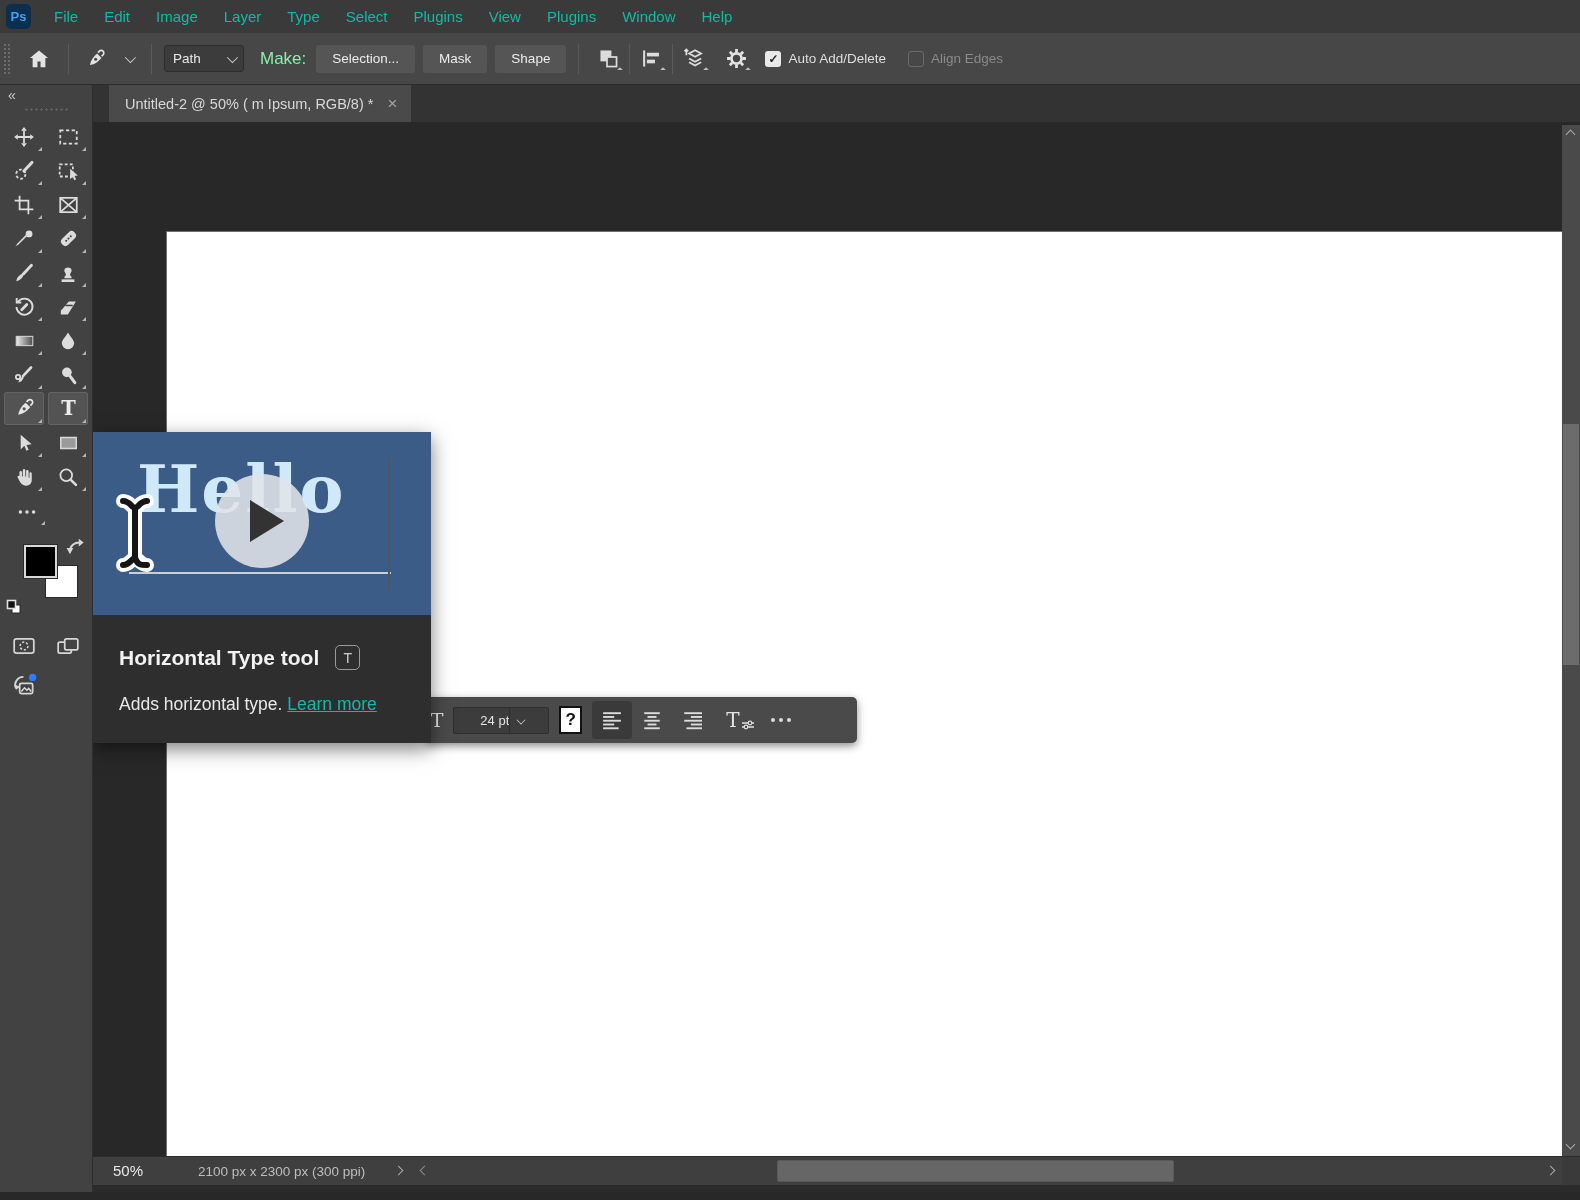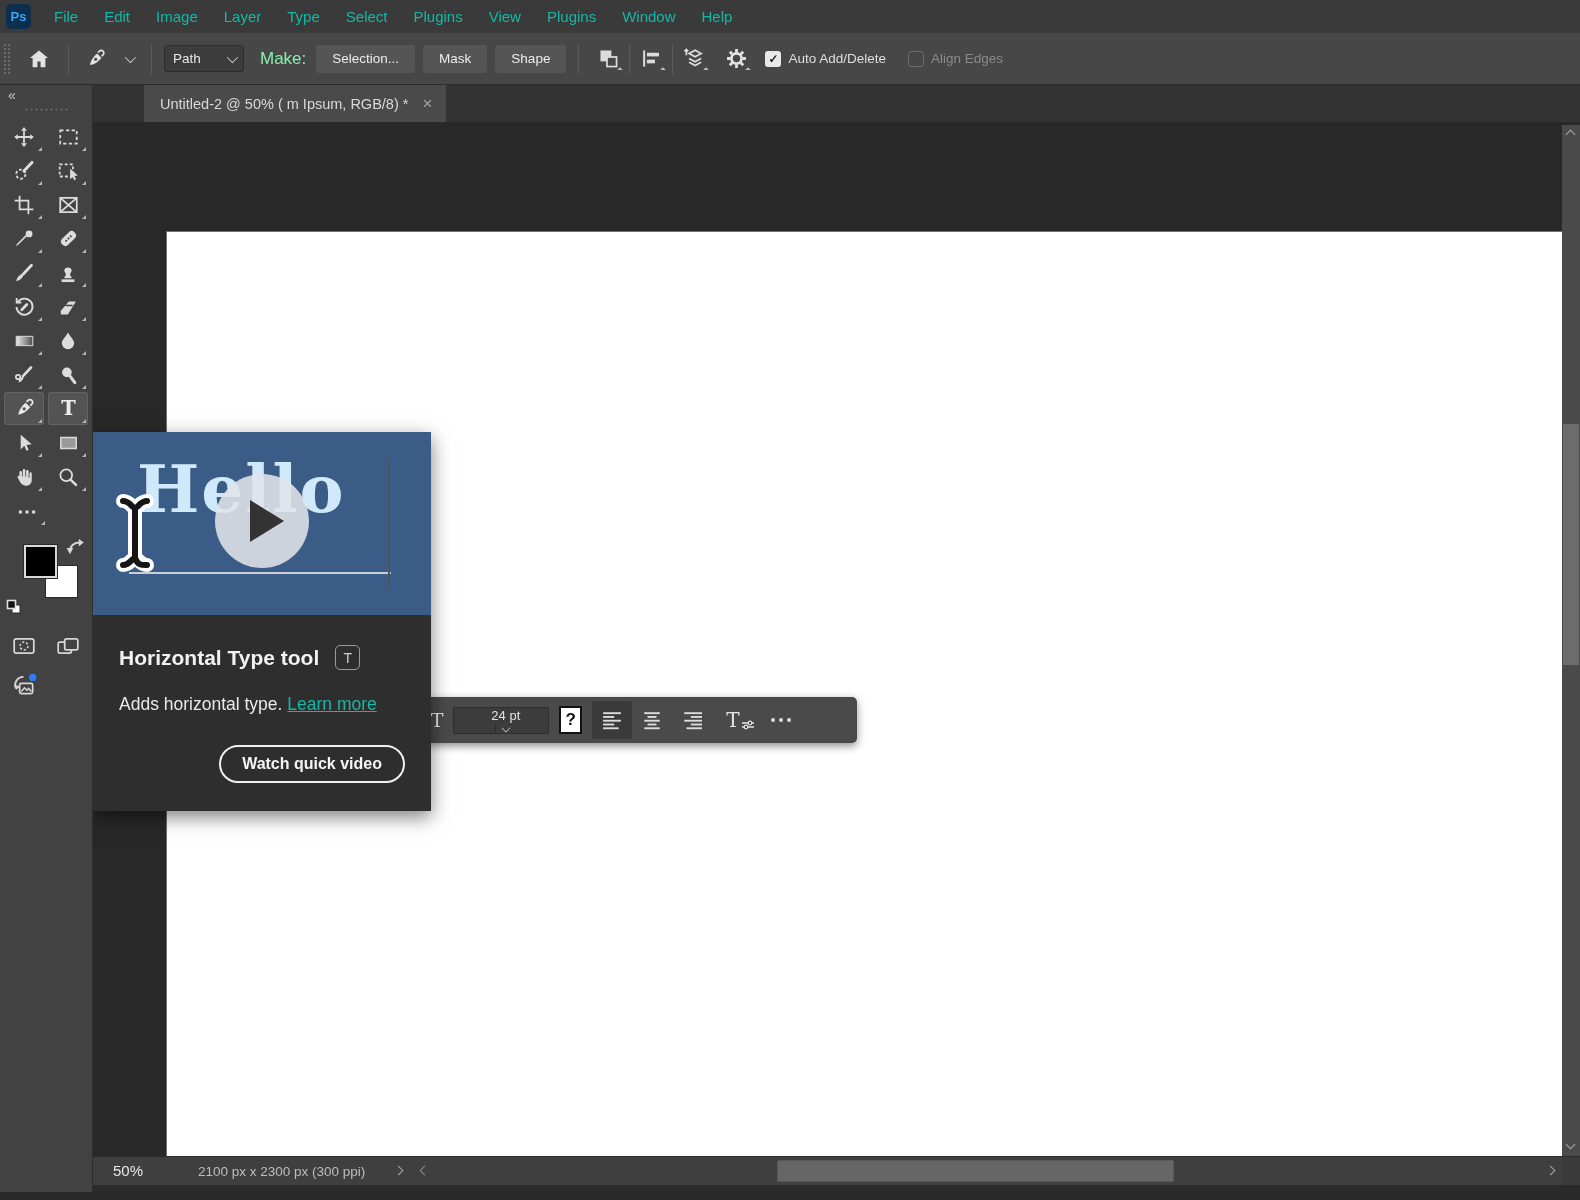--- a/index.html
+++ b/index.html
@@ -56,41 +56,41 @@
     border:2px solid #d9d9d9; outline:1px solid #2a2a2a; z-index:2; }
   .sw-bg { position:absolute; left:45px; top:22px; width:33px; height:33px; background:#fff; border:1px solid #2a2a2a; z-index:1; }
   .sw-swap { position:absolute; right:6px; top:-6px; }
   .sw-mini { position:absolute; left:6px; bottom:0px; }
   .tb-bottom { display:grid; grid-template-columns:44px 44px; justify-content:center; margin-top:10px; row-gap:6px; }
 
   
   .workspace { flex:1; display:flex; flex-direction:column; min-width:0; }
   .tabbar { height:38px; background:#333333; display:flex; align-items:flex-end; padding-left:16px; flex:0 0 auto; border-bottom:1px solid #2a2a2a; }
   .tab { height:37px; background:#4a4a4a; display:flex; align-items:center; gap:14px; padding:0 14px 0 16px;
-    color:#d8d8d8; font-size:14.5px;margin-left:35px; }
+    color:#d8d8d8; font-size:14.5px; }
   .tab-close { color:#a2a2a2; font-size:17px; line-height:1; }
 
   .canvas-area { flex:1; position:relative; background:#282828; min-height:0; overflow:hidden; }
   .document { position:absolute; left:74px; top:109px; right:18px; bottom:0; background:#ffffff; box-shadow:0 0 0 1px #6f6f6f; }
   #path-svg { position:absolute; inset:0; z-index:2; pointer-events:none; }
 
   
   .vscroll { position:absolute; top:2px; right:0; bottom:0; width:18px; background:#4a4a4a; z-index:6; }
   .vthumb { position:absolute; left:1px; right:1px; top:299px; height:241px; background:#6c6c6c; }
   .chev { display:inline-block; width:7px; height:7px; border-right:1.7px solid #a8a8a8; border-bottom:1.7px solid #a8a8a8; }
   .chev.up { transform:rotate(-135deg); } .chev.down { transform:rotate(45deg); }
   .chev.left { transform:rotate(135deg); } .chev.right { transform:rotate(-45deg); }
   .vs-arrow { position:absolute; left:5px; } .vs-arrow.top { top:6px; } .vs-arrow.bot { bottom:8px; }
 
   
   .typebar { position:absolute; left:332px; top:574px; width:432px; height:46px; background:#4a4a4a; border-radius:5px;
     box-shadow:0 3px 8px rgba(0,0,0,.45); z-index:5; display:flex; align-items:center; gap:10px; padding:0 12px 0 2px; overflow:hidden; }
   .tT { font-family:"DejaVu Serif", serif; color:#e3e3e3; font-size:19px; margin-left:-4px; white-space:nowrap; }
   .size-field { width:96px; height:27px; background:#3c3c3c; border:1px solid #2e2e2e; border-radius:2px;
-    display:flex; align-items:center; justify-content:center; color:#e3e3e3; font-size:13px; padding-left:9px;flex-direction:column; }
+    display:flex; align-items:center; justify-content:center; color:#e3e3e3; font-size:13px; padding-left:9px; }
   .size-chev { width:22px; height:25px; border-left:1px solid #2e2e2e; display:flex; align-items:center; justify-content:center; }
   .q-swatch { width:23px; height:28px; background:#fff; border:2px solid #111; color:#111; font-weight:bold; font-size:17px;
     display:flex; align-items:center; justify-content:center; }
   .align-btn { width:40px; height:38px; display:flex; align-items:center; justify-content:center; background:none; border:none; border-radius:3px; }
   .align-btn.active { background:#3a3a3a; }
   .tb-more { display:flex; gap:4px; margin-left:6px; }
   .tb-more i { width:4px; height:4px; border-radius:50%; background:#dcdcdc; }
   .ts-icon { display:flex; align-items:flex-end; margin-left:4px; }
 
   
@@ -510,23 +510,20 @@
           </div>
           <div class="tt-body">
             <div class="tt-title-row">
               <span class="tt-title">Horizontal Type tool</span>
               <span class="tt-key">T</span>
             </div>
             <div class="tt-desc">
               <span>Adds horizontal type.</span>
               <a class="tt-link" href="#">Learn more</a>
             </div>
-            <div class="tt-btn-row">
-              <button class="tt-btn">Watch quick video</button>
-            </div>
           </div>
         </div>
 
         <div class="vscroll">
           <span class="chev up vs-arrow top"></span>
           <span class="vthumb"></span>
           <span class="chev down vs-arrow bot"></span>
         </div>
       </div>
 

